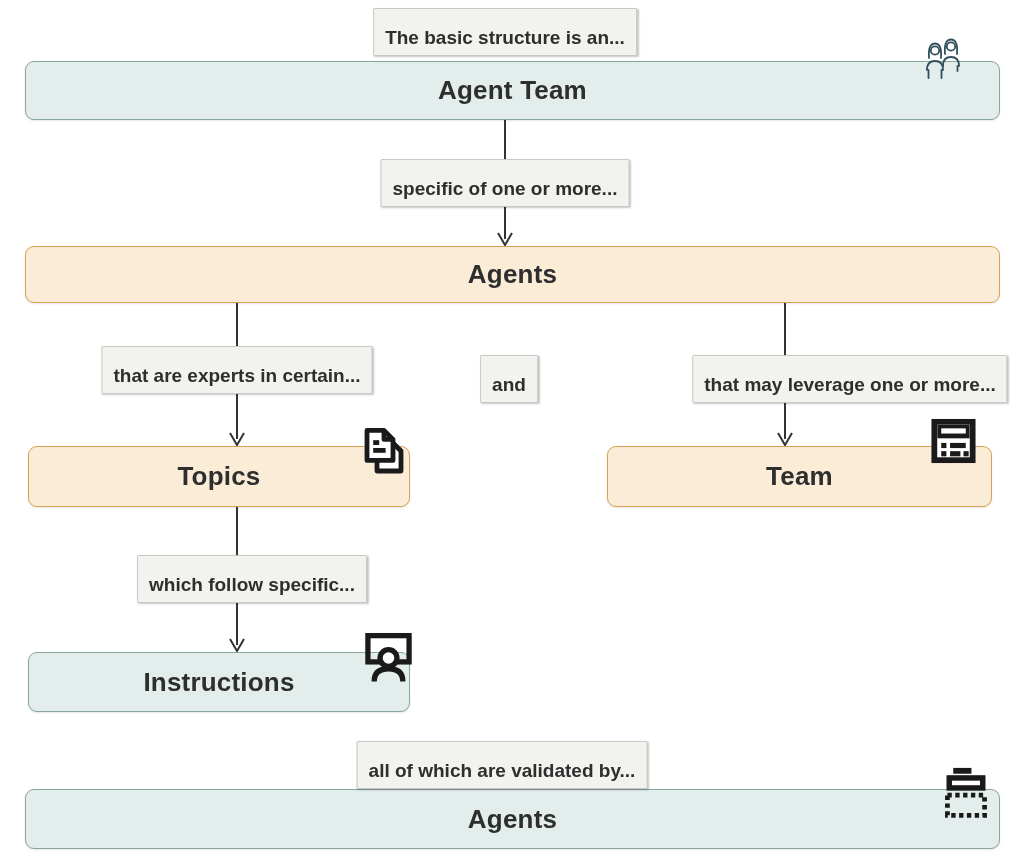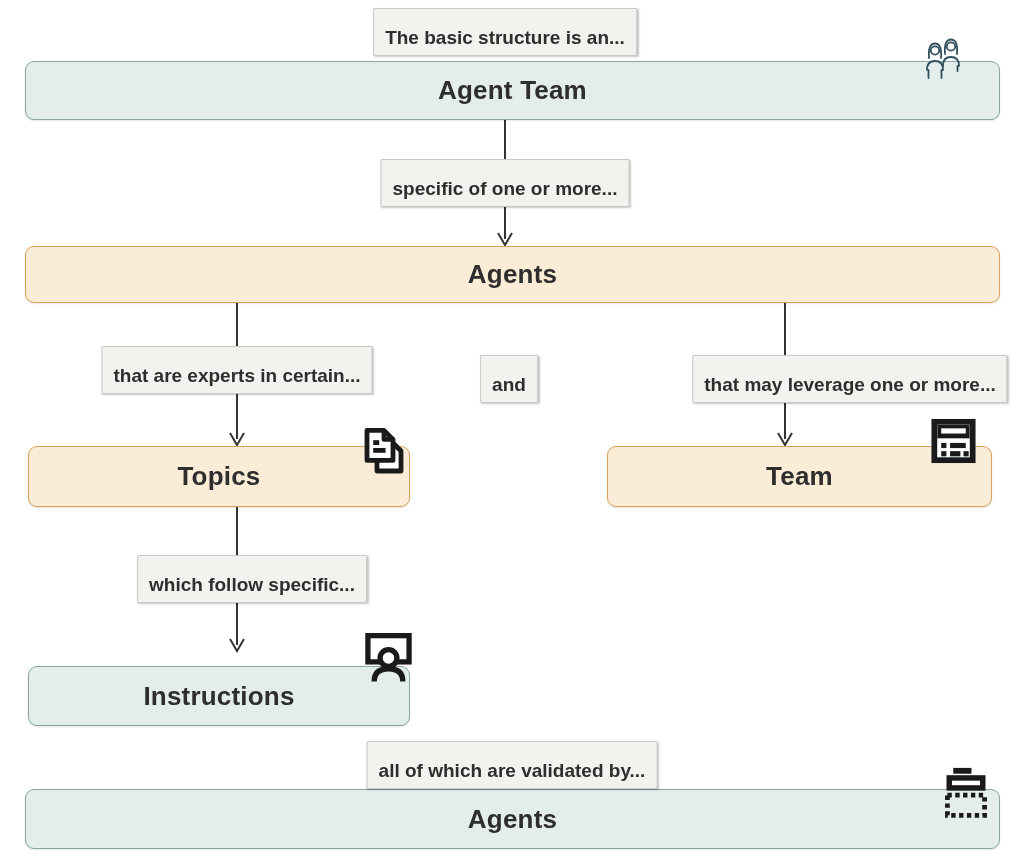--- a/index.html
+++ b/index.html
@@ -60,35 +60,35 @@
   </div>
 
   <div class="node orange" style="left:28px; top:446px; width:380px; height:59px;align-items:center;">
     <span>Topics</span>
   </div>
 
   <div class="node orange" style="left:607px; top:446px; width:383px; height:59px;">
     <span>Team</span>
   </div>
 
-  <div class="node teal" style="left:28px; top:666px; width:380px; height:58px;">
+  <div class="node teal" style="left:28px; top:652px; width:380px; height:58px;">
     <span>Instructions</span>
   </div>
 
   <div class="node teal" style="left:25px; top:789px; width:973px; height:58px;">
     <span>Agents</span>
   </div>
 
   <div class="edge-label" style="left:505px; top:32px;">The basic structure is an...</div>
   <div class="edge-label" style="left:505px; top:183px;">specific of one or more...</div>
   <div class="edge-label" style="left:237px; top:370px;">that are experts in certain...</div>
   <div class="edge-label" style="left:509px; top:379px;">and</div>
   <div class="edge-label" style="left:850px; top:379px;">that may leverage one or more...</div>
   <div class="edge-label" style="left:252px; top:579px;">which follow specific...</div>
-  <div class="edge-label" style="left:502px; top:765px;margin-left:10px;">all of which are validated by...</div>
+  <div class="edge-label" style="left:502px; top:765px;">all of which are validated by...</div>
 
   <svg class="icon" style="left:918px; top:37px;" width="54" height="42" viewBox="0 0 54 42">
     <g class="team-stroke">
 
       <path d="M11,21 C10,8.5 14,6.5 17,6.5 C20,6.5 24,8.5 23,21"></path>
       <circle cx="17" cy="13.5" r="4.2"></circle>
       <path d="M9,33 C9,26 12,24 17,24 C22,24 25,26 25,33"></path>
       <path d="M10.5,33 L10.5,41"></path>
       <path d="M23.5,33 L23.5,41"></path>
 

